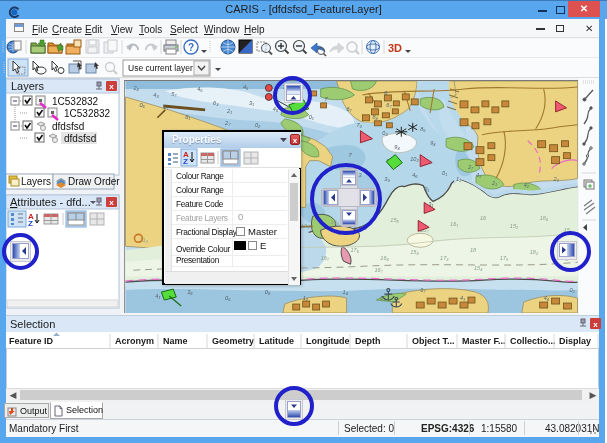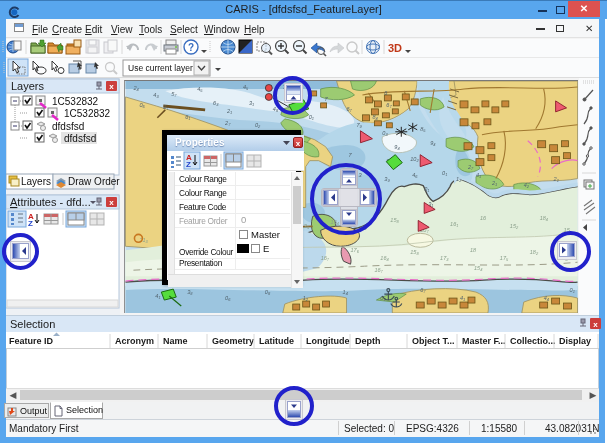--- a/index.html
+++ b/index.html
@@ -18,21 +18,21 @@
 #bord-b { left:0; top:437px; width:605px; height:6px; background:#58a6ee; }
 #inner { left:6px; top:19px; width:593px; height:418px; background:#f4f4f4; }
 
 #menubar { left:6px; top:19px; width:593px; height:19px; background:#f6f7f8; border-bottom:1px solid #e2e2e2; }
 .menu-item { position:absolute; top:24px; font-size:10px; color:#222; }
 
 #tb1 { left:6px; top:39px; width:593px; height:19px; background:#fafbfc; border-bottom:1px solid #e8e8e8; }
 #tb2 { left:6px; top:58px; width:593px; height:20px; background:#fafbfc; border-bottom:1px solid #dcdcdc; }
 .st-sep { position:absolute; top:2px; width:1px; height:14px; background:#d0d0d0; }
 
-#props { left:162px; top:130px; width:139px; height:155px; background:#fff; border:5px solid #000000; box-shadow:1px 1px 3px rgba(0,0,0,0.25); z-index:30; }
+#props { left:162px; top:130px; width:139px; height:155px; background:#fff; border:2px solid #000000; box-shadow:1px 1px 3px rgba(0,0,0,0.25); z-index:30; }
 #props-title { position:absolute; left:0; top:0; width:137px; height:16px; background:linear-gradient(#dceaf8,#b2cde9); color:#fff; font-weight:bold; font-size:10px; padding-left:8px; line-height:16px; text-shadow:0 1px 1px rgba(80,110,160,0.7); }
 #props-tb { position:absolute; left:0; top:16px; width:137px; height:20px; background:#fff; border-bottom:1px solid #e0e0e0; }
 .prow { position:absolute; left:8px; width:115px; height:14px; font-size:8.3px; letter-spacing:-0.3px; color:#111; border-bottom:1px solid #ededed; line-height:14px; padding-left:4px; }
 .circ { position:absolute; border:4px solid #2121cb; border-radius:50%; z-index:50; }
 </style>
 </head>
 <body>
 <div id="win">
 
   <div class="abs" id="titlebar"></div>
@@ -673,21 +673,21 @@
         <path d="M7 1 L7 3.5 9 3.5" fill="none" stroke="#667"></path>
       </svg>
     <span style="margin-left:15px;">Selection</span>
   </div>
 
   <div class="abs" style="left:6px;top:419px;width:593px;height:18px;background:#f5f6f7;border-top:1px solid #cdd3da;"></div>
   <div class="abs" style="left:9px;top:423px;font-size:10px;color:#222;">Mandatory First</div>
   <div class="abs st-sep" style="left:338px;top:421px;"></div>
   <div class="abs" style="left:344px;top:423px;font-size:10px;color:#222;">Selected: 0</div>
   <div class="abs st-sep" style="left:394px;top:421px;"></div>
-  <div class="abs" style="left:406px;top:423px;font-size:10px;color:#222;">EPSG:4326</div>
+  <div class="abs" style="left:421px;top:423px;font-size:10px;color:#222;font-weight:bold;">EPSG:4326</div>
   <div class="abs st-sep" style="left:469px;top:421px;"></div>
   <div class="abs" style="left:481px;top:423px;font-size:10px;color:#222;text-align:right;">1:15580</div>
   <div class="abs st-sep" style="left:524px;top:421px;"></div>
   <div class="abs" style="left:545px;top:423px;font-size:10px;color:#222;">43.082031N</div>
   <div class="abs st-sep" style="left:578px;top:421px;"></div>
   <svg class="abs" style="left:588px;top:426px;" width="10" height="10">
       <g fill="#b0b0b0">
         <rect x="6" y="6" width="2" height="2"></rect>
         <rect x="2" y="6" width="2" height="2"></rect>
         <rect x="6" y="2" width="2" height="2"></rect>
@@ -731,22 +731,23 @@
           <rect x="0" y="0" width="14" height="12" fill="#e0e0e0" stroke="#999"></rect>
           <line x1="7" y1="0" x2="7" y2="12" stroke="#999"></line>
           <line x1="0" y1="6" x2="14" y2="6" stroke="#999"></line>
         </g>
     </svg>
     <div style="position:absolute;left:1px;top:37px;width:7px;height:102px;background:#f0f0f0;border-right:1px solid #e0e0e0;"></div>
     <div style="position:absolute;left:68px;top:37px;width:1px;height:98px;background:#ededed;"></div>
     <div class="prow" style="top:37px;">Colour Range</div>
     <div class="prow" style="top:51px;">Colour Range</div>
     <div class="prow" style="top:65px;">Feature Code</div>
-    <div class="prow" style="top:79px;color:#a0a0a0;">Feature Order</div>
+    <div class="prow" style="top:79px;color:#a0a0a0;">Feature Layers</div>
     <div class="abs" style="left:74px;top:79px;font-size:9.5px;color:#a0a0a0;">0</div>
+    <div class="prow" style="top:93px;">Fractional Display</div>
     <div class="abs" style="left:72px;top:95px;width:9px;height:9px;border:1px solid #888;background:#fff;"></div>
     <div class="abs" style="left:84px;top:94px;font-size:9.5px;color:#111;">Master</div>
     <div class="prow" style="top:110px;">Override Colour</div>
     <div class="abs" style="left:70px;top:109px;width:12px;height:9px;background:#000;"></div>
     <div class="abs" style="left:84px;top:109px;width:9px;height:9px;border:1px solid #888;background:#fff;"></div>
     <div class="abs" style="left:96px;top:108px;font-size:9.5px;color:#111;">E</div>
     <div class="prow" style="top:121px;">Presentation</div>
 
     <div style="position:absolute;left:124px;top:37px;width:12px;height:116px;background:#f6f6f6;border-left:1px solid #e4e4e4;"></div>
     <svg style="position:absolute;left:124px;top:37px;" width="12" height="116">

